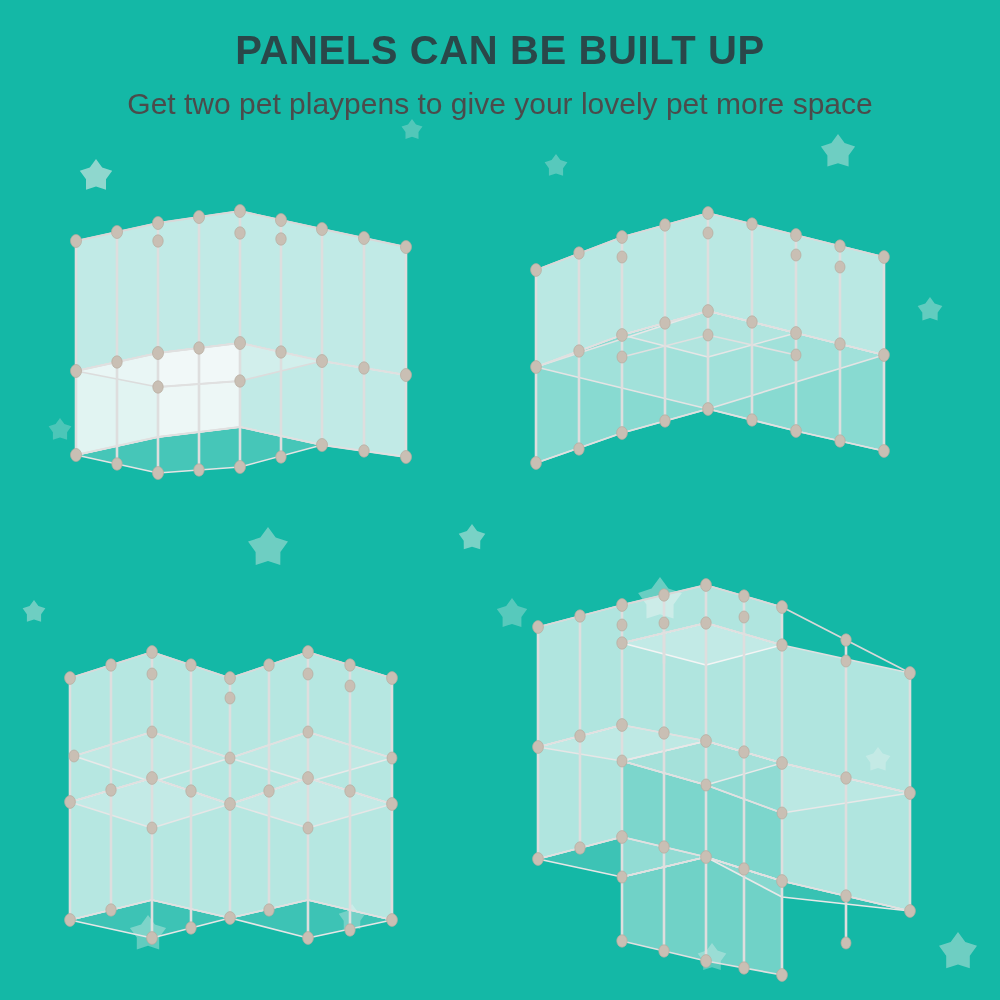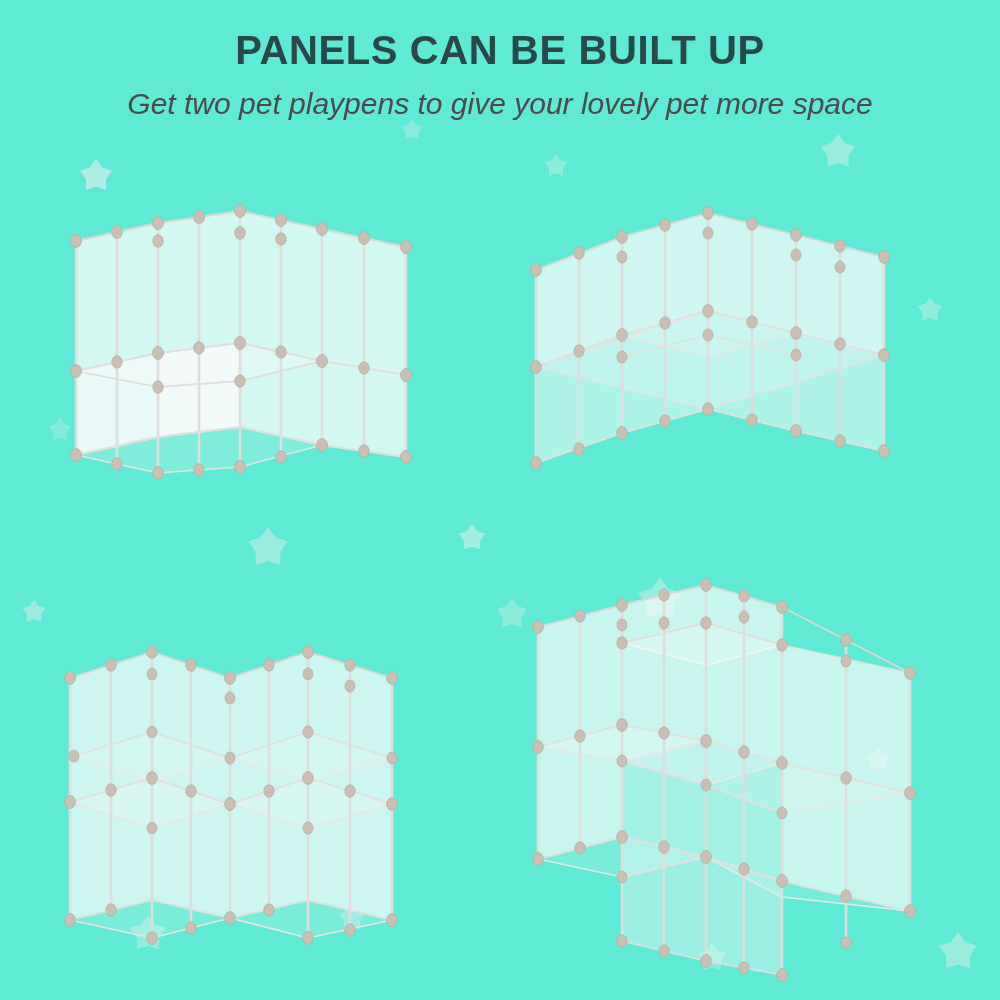--- a/index.html
+++ b/index.html
@@ -4,21 +4,21 @@
 <style>
   html, body {
     margin: 0;
     padding: 0;
     background: #ffffff;
   }
   #page {
     position: relative;
     width: 1000px;
     height: 1000px;
-    background: #5eead4;
+    background: #14b8a6;
     overflow: hidden;
     font-family: "Liberation Sans", sans-serif;
   }
   
   #bg-stars {
     position: absolute;
     left: 0; top: 0;
     width: 1000px; height: 1000px;
     pointer-events: none;
   }
@@ -39,21 +39,20 @@
     margin: 0;
     white-space: nowrap;
   }
   #subheadline {
     font-size: 30px;
     line-height: 40px;
     font-weight: normal;
     color: #4b4b4b;
     margin: 10px 0 0 0;
     white-space: nowrap;
-    font-style: italic;
   }
   
   .figure {
     position: absolute;
   }
   #fig-1 { left: 40px;  top: 175px; width: 420px; height: 330px; }
   #fig-2 { left: 500px; top: 195px; width: 450px; height: 300px; }
   #fig-3 { left: 40px;  top: 600px; width: 420px; height: 340px; }
   #fig-4 { left: 490px; top: 575px; width: 460px; height: 400px; }
   .figure svg { display: block; width: 100%; height: 100%; overflow: visible; }

